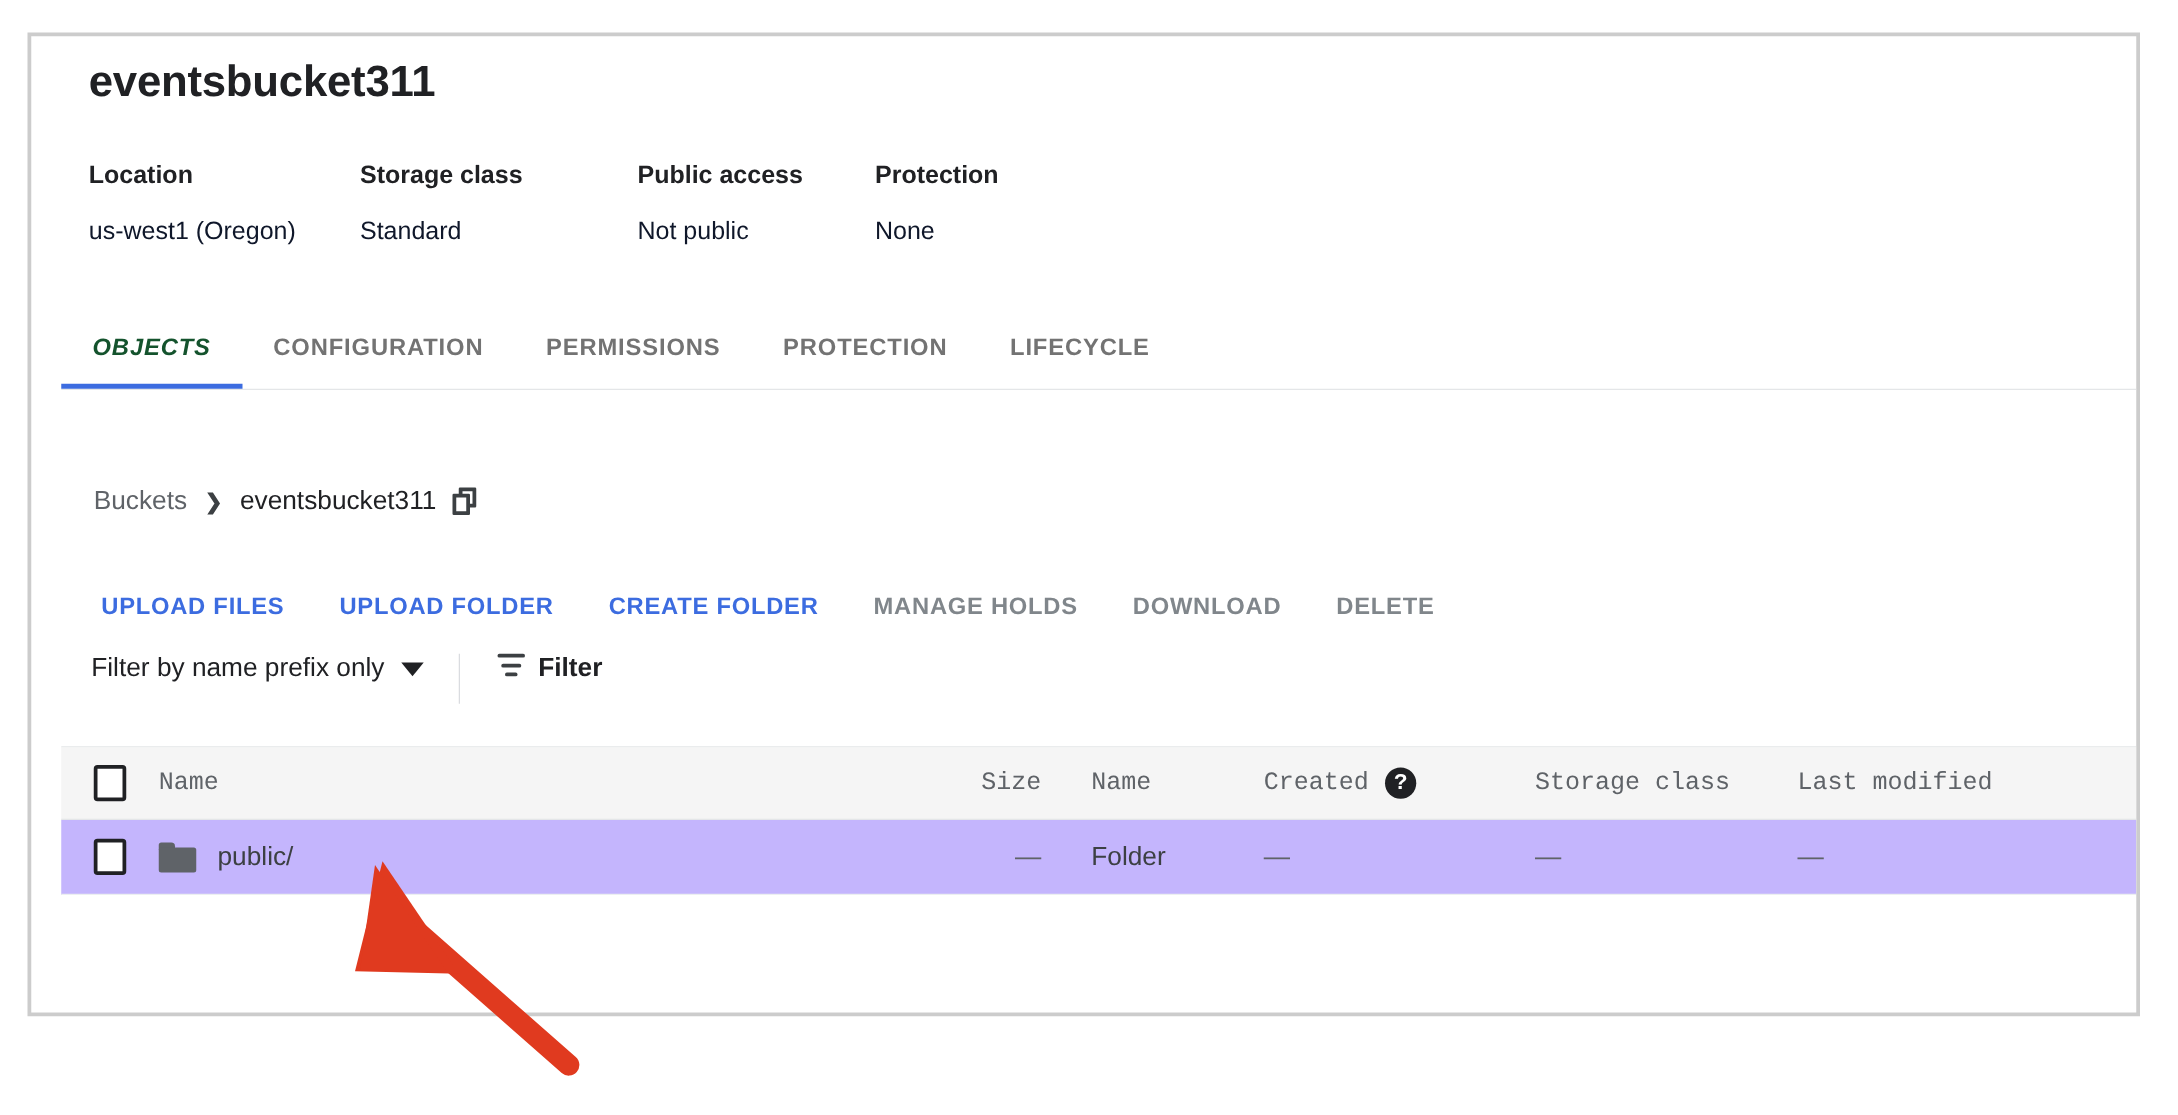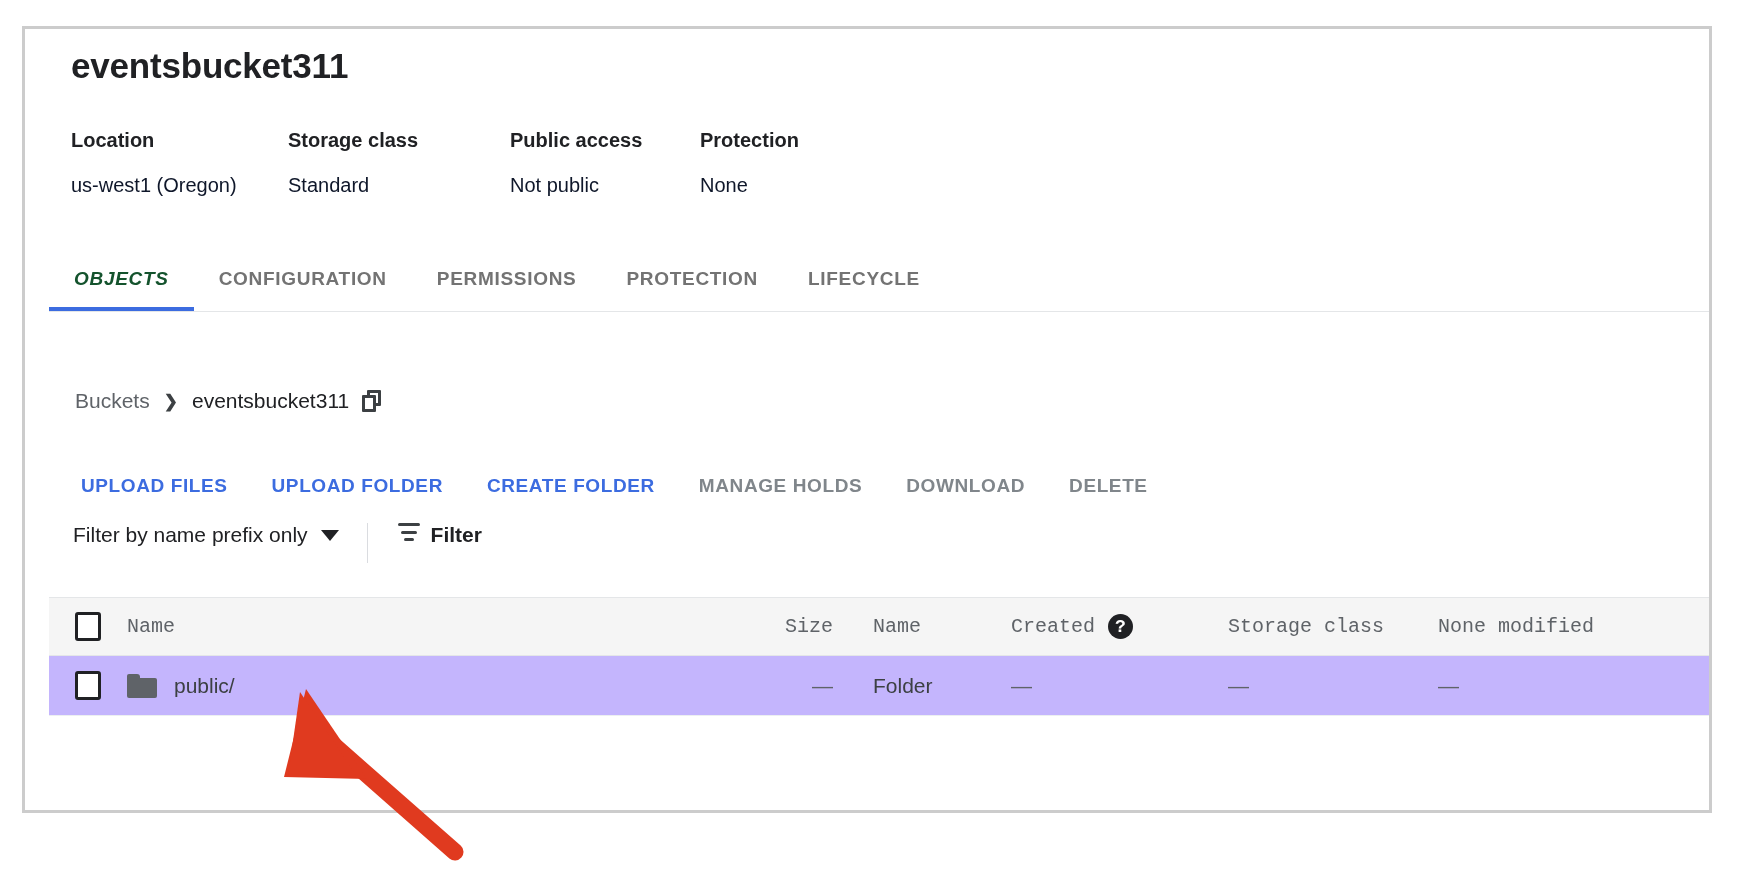--- a/index.html
+++ b/index.html
@@ -432,21 +432,21 @@
           <div class="checkbox"></div>
         </div>
         <div class="col-name th">Name</div>
         <div class="col-size th">Size</div>
         <div class="col-type th">Name</div>
         <div class="col-created th">
           <span>Created</span>
           <span class="help-icon">?</span>
         </div>
         <div class="col-storage th">Storage class</div>
-        <div class="col-modified th">None modified</div>
+        <div class="col-modified th">Last modified</div>
       </div>
 
       <div class="trow">
         <div class="col-check">
           <div class="checkbox"></div>
         </div>
         <div class="col-name">
           <span class="folder-icon"></span>
           <span class="td">public/</span>
         </div>

